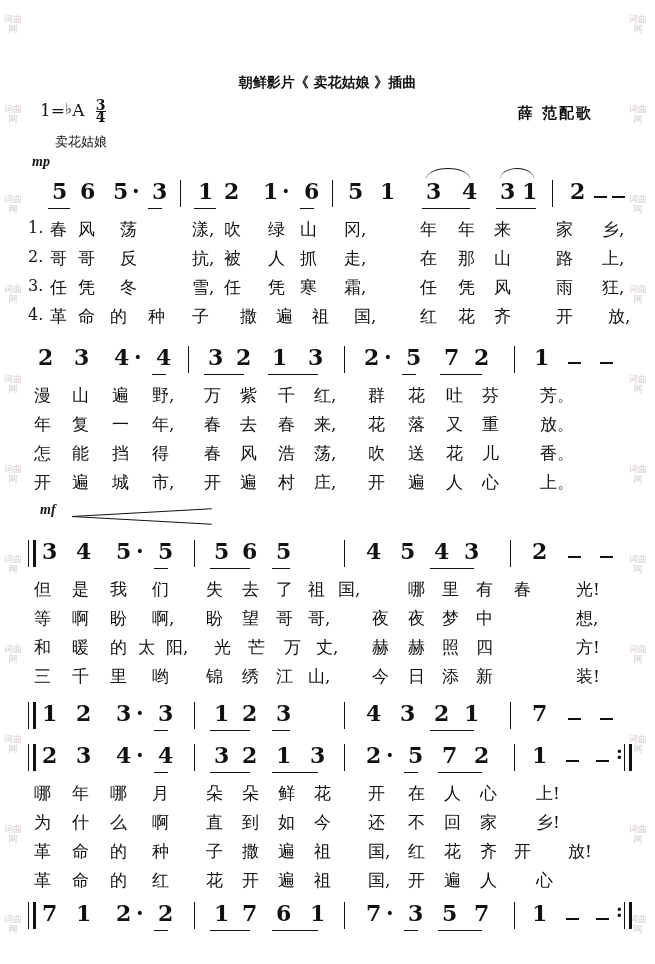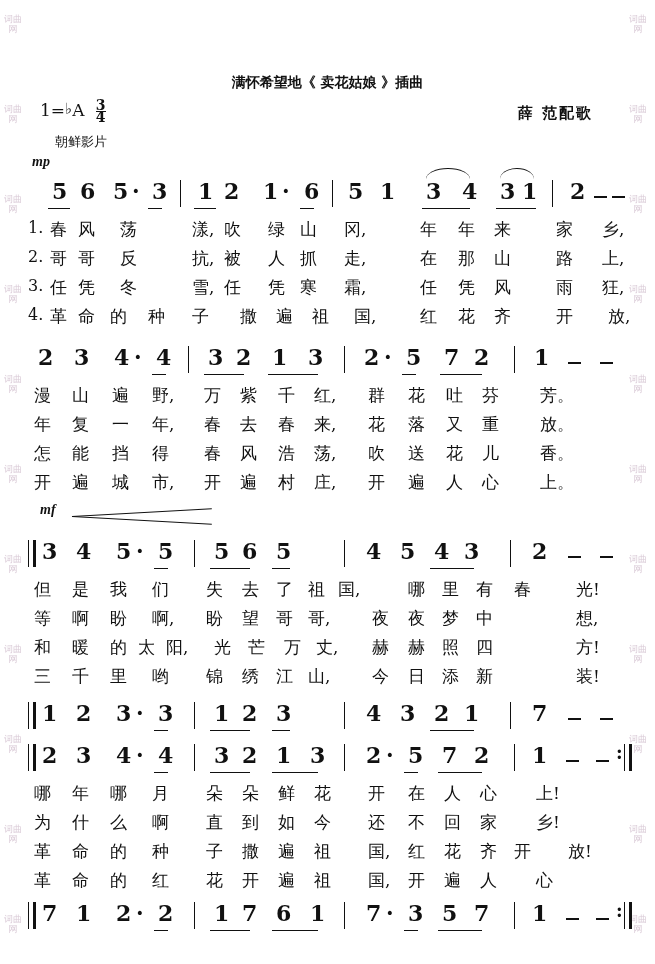--- a/index.html
+++ b/index.html
@@ -294,32 +294,32 @@
         <span>词曲网</span>
       </div>
     <div class="wm" style="top:824px">
         <span>词曲网</span>
       </div>
     <div class="wm" style="top:914px">
         <span>词曲网</span>
       </div>
   </div>
 
-  <div class="subtitle">满怀希望地《 卖花姑娘 》插曲</div>
+  <div class="subtitle">朝鲜影片《 卖花姑娘 》插曲</div>
   <div class="composer">薛 范配歌</div>
 
   <div class="keysig">
     <span>1</span><span>=</span><span class="flat">♭</span><span>A</span>
     <span class="meter">
       <span class="num">3</span>
       <span class="den">4</span>
     </span>
   </div>
 
-  <div class="expr">朝鲜影片</div>
+  <div class="expr">卖花姑娘</div>
   <div class="dyn mp">mp</div>
   <div class="dyn mf">mf</div>
   <div class="hairpin"></div>
 
   <div class="system" style="top:178px;">
     <div class="numrow">
       <div class="cell" style="left:24px;">5</div>
       <div class="cell" style="left:52px;">6</div>
       <div class="cell" style="left:85px;">5</div>
       <div class="cell" style="left:104px;">·</div>

